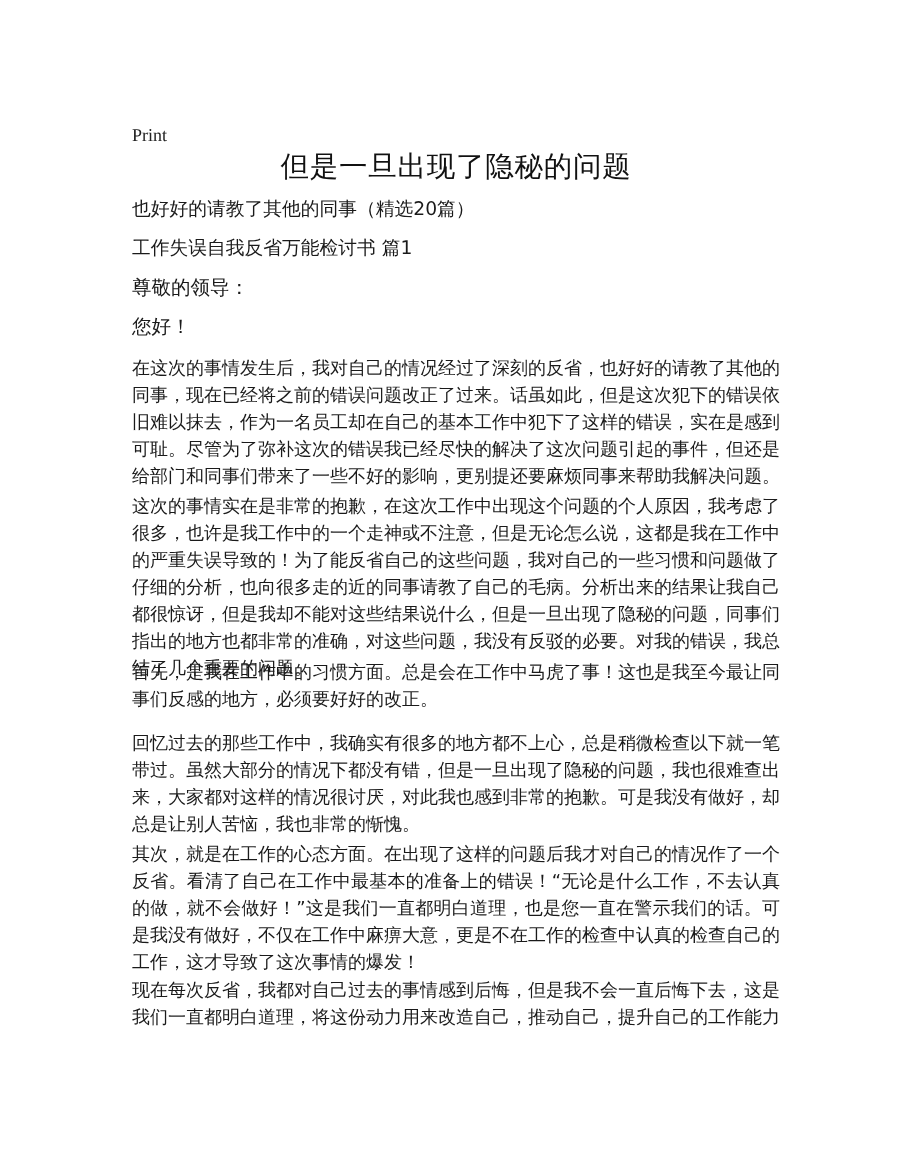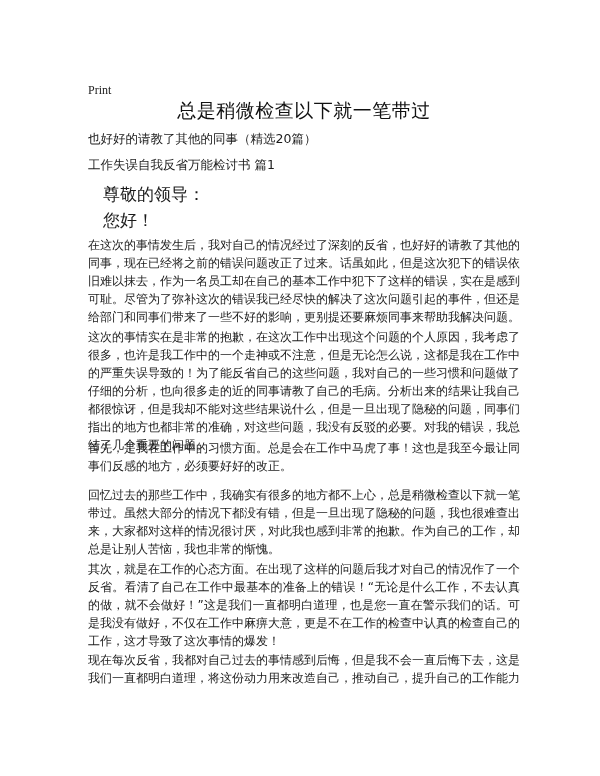--- a/index.html
+++ b/index.html
@@ -3,32 +3,32 @@
 <meta charset="utf-8">
 <style>
   html, body { margin: 0; padding: 0; background: #ffffff; }
   body { width: 600px; height: 776px; overflow: hidden; position: relative;
          font-family: "DejaVu Sans", sans-serif; color: #1a1a1a; }
   .page { position: absolute; left: 88px; top: 0; width: 432px; }
   .print { position: absolute; top: 71px; left: 0; font-family: "Liberation Serif", serif; font-size: 12px; color: #222; margin-top: 12px; }
   .title { position: absolute; top: 98px; left: 0; width: 432px; text-align: center; font-size: 19px; color: #111; letter-spacing: 0.5px; }
   .subtitle { position: absolute; top: 131px; left: 0; font-size: 12.5px; }
   .heading { position: absolute; top: 157px; left: 0; font-size: 12.5px; font-weight: normal; }
-  .greet { position: absolute; left: 15px; font-size: 17px; }
+  .greet { position: absolute; left: 0; font-size: 13px; }
   .para { position: absolute; left: 0; width: 432px; font-size: 12px; line-height: 18px; text-align: justify; text-justify: inter-character; word-break: break-all; }
 </style>
 </head>
 <body>
 
 <div class="page">
   <div class="print">Print</div>
-  <div class="title">总是稍微检查以下就一笔带过</div>
+  <div class="title">但是一旦出现了隐秘的问题</div>
   <div class="subtitle">也好好的请教了其他的同事（精选20篇）</div>
   <div class="heading">工作失误自我反省万能检讨书 篇1</div>
   <div class="greet" style="top:183px">尊敬的领导：</div>
   <div class="greet" style="top:209px">您好！</div>
   <div class="para" style="top:236px">在这次的事情发生后，我对自己的情况经过了深刻的反省，也好好的请教了其他的同事，现在已经将之前的错误问题改正了过来。话虽如此，但是这次犯下的错误依旧难以抹去，作为一名员工却在自己的基本工作中犯下了这样的错误，实在是感到可耻。尽管为了弥补这次的错误我已经尽快的解决了这次问题引起的事件，但还是给部门和同事们带来了一些不好的影响，更别提还要麻烦同事来帮助我解决问题。</div>
   <div class="para" style="top:328px">这次的事情实在是非常的抱歉，在这次工作中出现这个问题的个人原因，我考虑了很多，也许是我工作中的一个走神或不注意，但是无论怎么说，这都是我在工作中的严重失误导致的！为了能反省自己的这些问题，我对自己的一些习惯和问题做了仔细的分析，也向很多走的近的同事请教了自己的毛病。分析出来的结果让我自己都很惊讶，但是我却不能对这些结果说什么，但是一旦出现了隐秘的问题，同事们指出的地方也都非常的准确，对这些问题，我没有反驳的必要。对我的错误，我总结了几个重要的问题。</div>
   <div class="para" style="top:439px">首先，是我在工作中的习惯方面。总是会在工作中马虎了事！这也是我至今最让同事们反感的地方，必须要好好的改正。</div>
-  <div class="para" style="top:486px">回忆过去的那些工作中，我确实有很多的地方都不上心，总是稍微检查以下就一笔带过。虽然大部分的情况下都没有错，但是一旦出现了隐秘的问题，我也很难查出来，大家都对这样的情况很讨厌，对此我也感到非常的抱歉。作为自己的工作，却总是让别人苦恼，我也非常的惭愧。</div>
+  <div class="para" style="top:486px">回忆过去的那些工作中，我确实有很多的地方都不上心，总是稍微检查以下就一笔带过。虽然大部分的情况下都没有错，但是一旦出现了隐秘的问题，我也很难查出来，大家都对这样的情况很讨厌，对此我也感到非常的抱歉。可是我没有做好，却总是让别人苦恼，我也非常的惭愧。</div>
   <div class="para" style="top:560px">其次，就是在工作的心态方面。在出现了这样的问题后我才对自己的情况作了一个反省。看清了自己在工作中最基本的准备上的错误！“无论是什么工作，不去认真的做，就不会做好！”这是我们一直都明白道理，也是您一直在警示我们的话。可是我没有做好，不仅在工作中麻痹大意，更是不在工作的检查中认真的检查自己的工作，这才导致了这次事情的爆发！</div>
   <div class="para" style="top:651px">现在每次反省，我都对自己过去的事情感到后悔，但是我不会一直后悔下去，这是我们一直都明白道理，将这份动力用来改造自己，推动自己，提升自己的工作能力</div>
 </div>
 
 </body></html>

